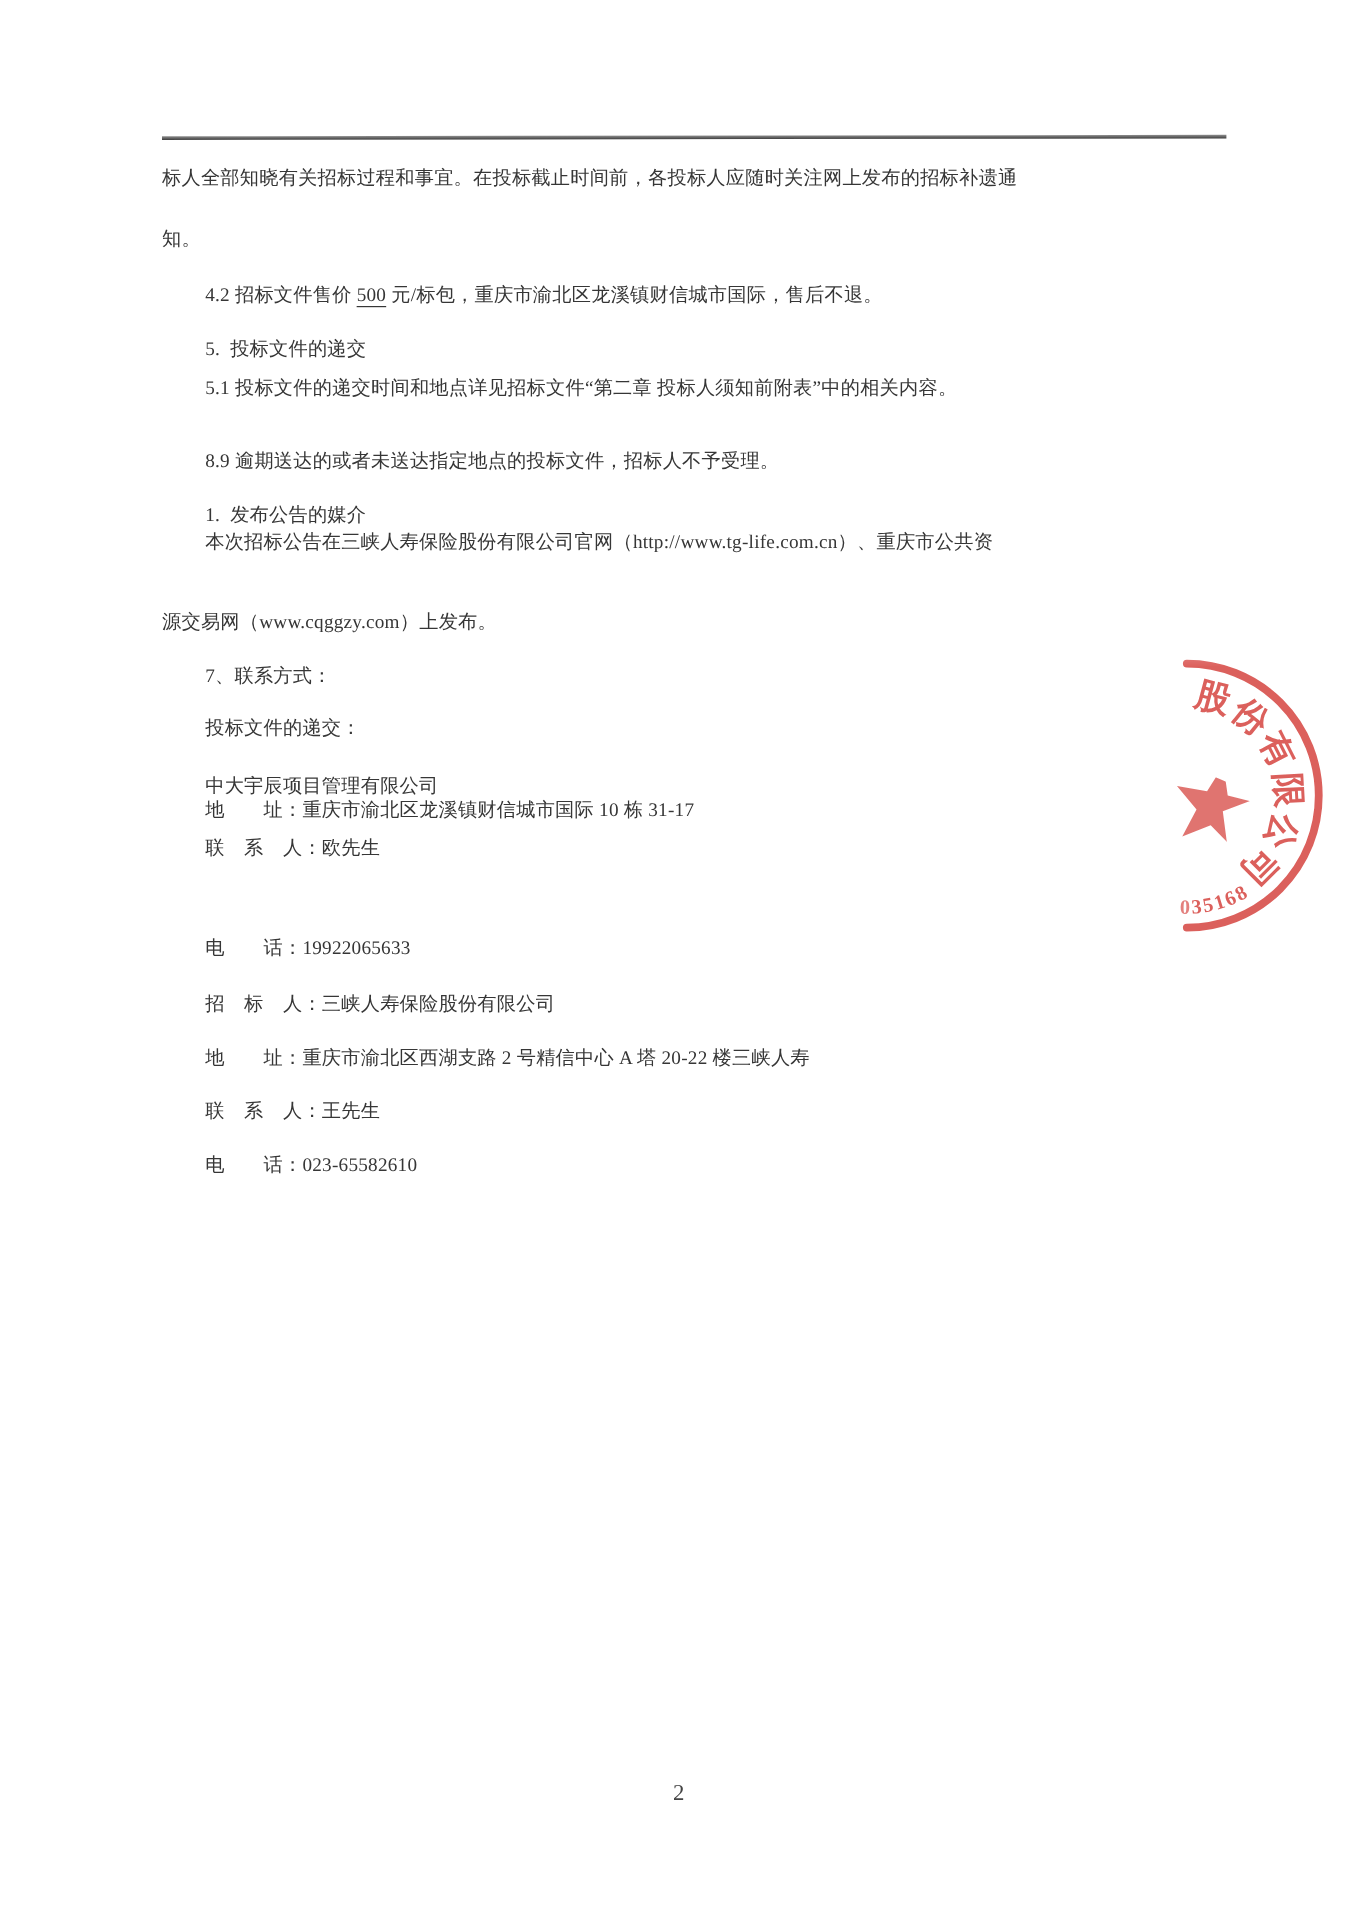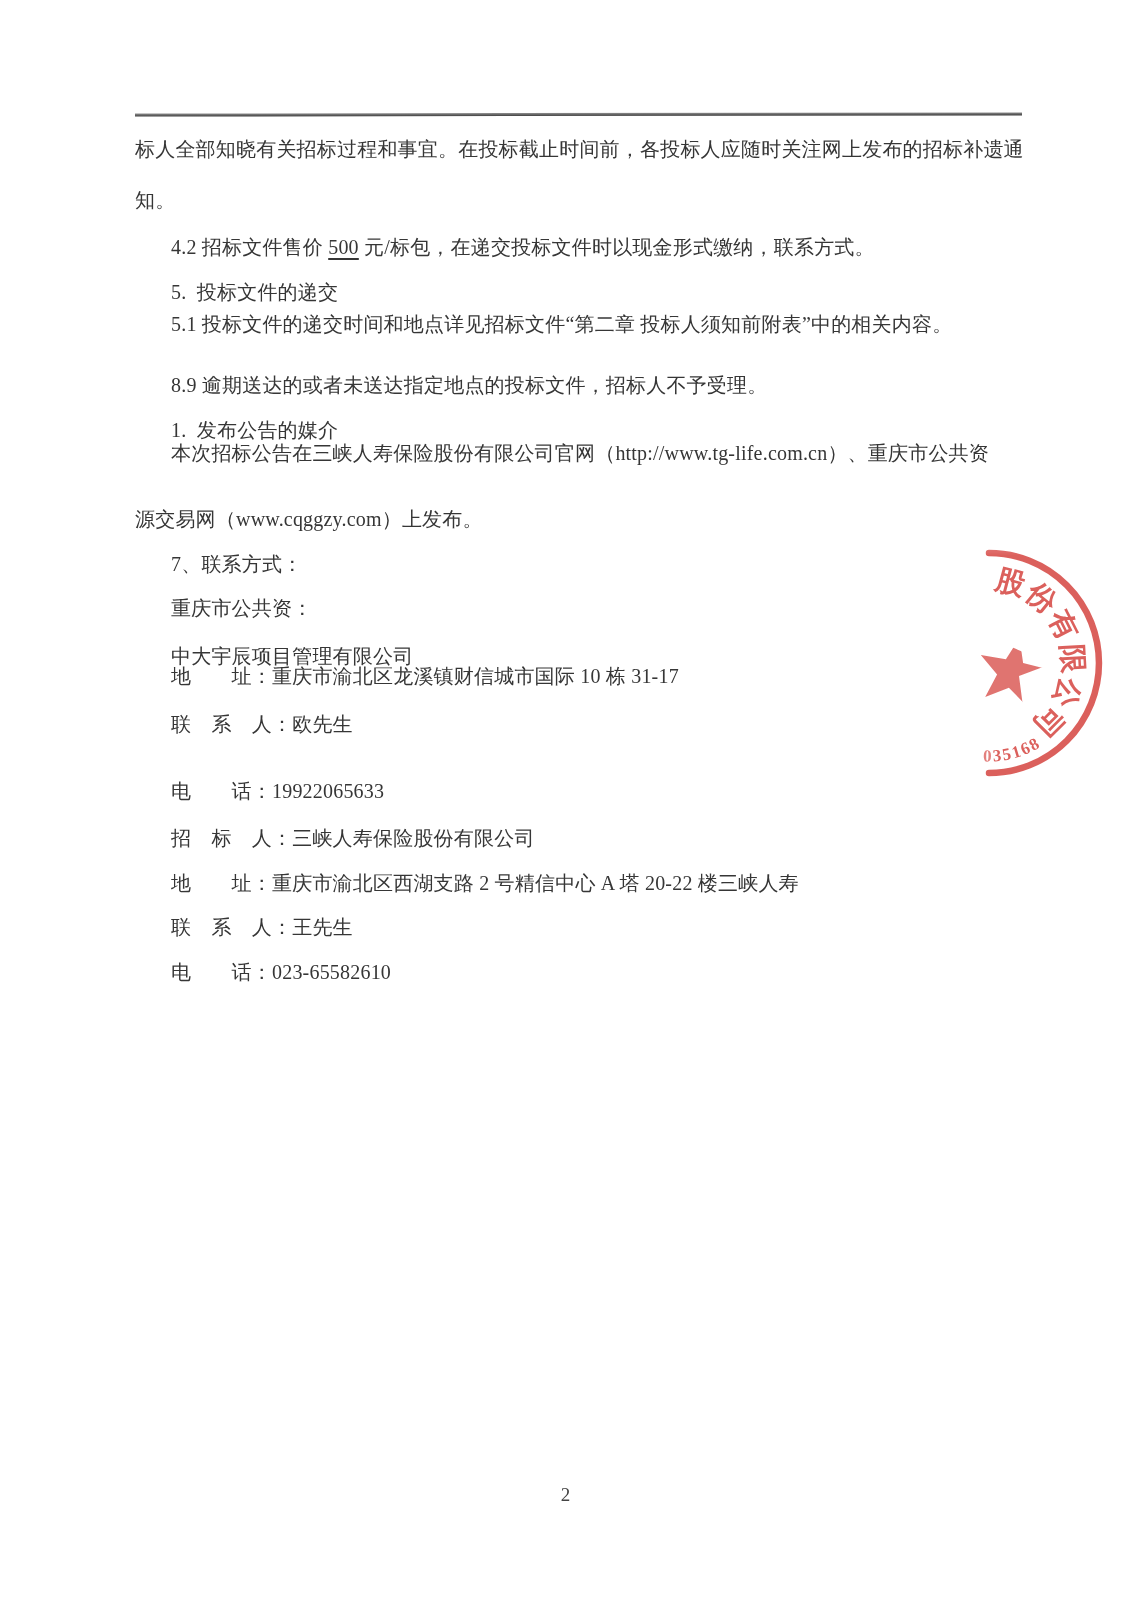--- a/index.html
+++ b/index.html
@@ -11,21 +11,21 @@
     font-family:"Liberation Serif","DejaVu Serif",serif;
     color:#363636;
   }
   .top-rule{
     position:absolute;left:135px;top:113px;width:887px;height:3px;
     background:linear-gradient(to bottom,#8d8d8d,#3e3e3e);
     transform:rotate(-0.08deg);
   }
   .line{
     position:absolute;left:135px;width:910px;
-    font-size:20px;line-height:24px;
+    font-size:16px;line-height:24px;
     white-space:pre;
     letter-spacing:0.2px;
   }
   .indent{padding-left:36px;}
   .u{text-decoration:underline;text-underline-offset:4px;}
   .page-number{
     position:absolute;top:1484px;left:0;width:100%;
     text-align:center;font-size:19px;color:#444;
   }
   .seal{
@@ -37,33 +37,33 @@
 </head>
 <body>
 
 <div class="page">
 
   <div class="top-rule"></div>
 
   <div class="line" style="top:137px">标人全部知晓有关招标过程和事宜。在投标截止时间前，各投标人应随时关注网上发布的招标补遗通</div>
   <div class="line" style="top:188px">知。</div>
 
-  <div class="line indent" style="top:235px"><span>4.2 招标文件售价 </span><span class="u">500</span><span> 元/标包，在递交投标文件时以现金形式缴纳，联系方式。</span></div>
+  <div class="line indent" style="top:235px"><span>4.2 招标文件售价 </span><span class="u">500</span><span> 元/标包，重庆市渝北区龙溪镇财信城市国际，售后不退。</span></div>
 
   <div class="line indent" style="top:280px">5.  投标文件的递交</div>
   <div class="line indent" style="top:312px">5.1 投标文件的递交时间和地点详见招标文件“第二章 投标人须知前附表”中的相关内容。</div>
   <div class="line indent" style="top:373px">8.9 逾期送达的或者未送达指定地点的投标文件，招标人不予受理。</div>
   <div class="line indent" style="top:418px">1.  发布公告的媒介</div>
   <div class="line indent" style="top:441px">本次招标公告在三峡人寿保险股份有限公司官网（http://www.tg-life.com.cn）、重庆市公共资</div>
   <div class="line" style="top:507px">源交易网（www.cqggzy.com）上发布。</div>
   <div class="line indent" style="top:552px">7、联系方式：</div>
-  <div class="line indent" style="top:596px">重庆市公共资：</div>
+  <div class="line indent" style="top:596px">投标文件的递交：</div>
   <div class="line indent" style="top:644px">中大宇辰项目管理有限公司</div>
   <div class="line indent" style="top:664px">地　　址：重庆市渝北区龙溪镇财信城市国际 10 栋 31-17</div>
-  <div class="line indent" style="top:712px">联　系　人：欧先生</div>
+  <div class="line indent" style="top:696px">联　系　人：欧先生</div>
   <div class="line indent" style="top:779px">电　　话：19922065633</div>
   <div class="line indent" style="top:826px">招　标　人：三峡人寿保险股份有限公司</div>
   <div class="line indent" style="top:871px">地　　址：重庆市渝北区西湖支路 2 号精信中心 A 塔 20-22 楼三峡人寿</div>
   <div class="line indent" style="top:915px">联　系　人：王先生</div>
   <div class="line indent" style="top:960px">电　　话：023-65582610</div>
 
   <svg class="seal" viewBox="0 0 290 310">
     <defs>
       <linearGradient id="tipfade" x1="0" y1="0" x2="0" y2="1">
         <stop offset="0" stop-color="#ffffff" stop-opacity="0.25"></stop>

